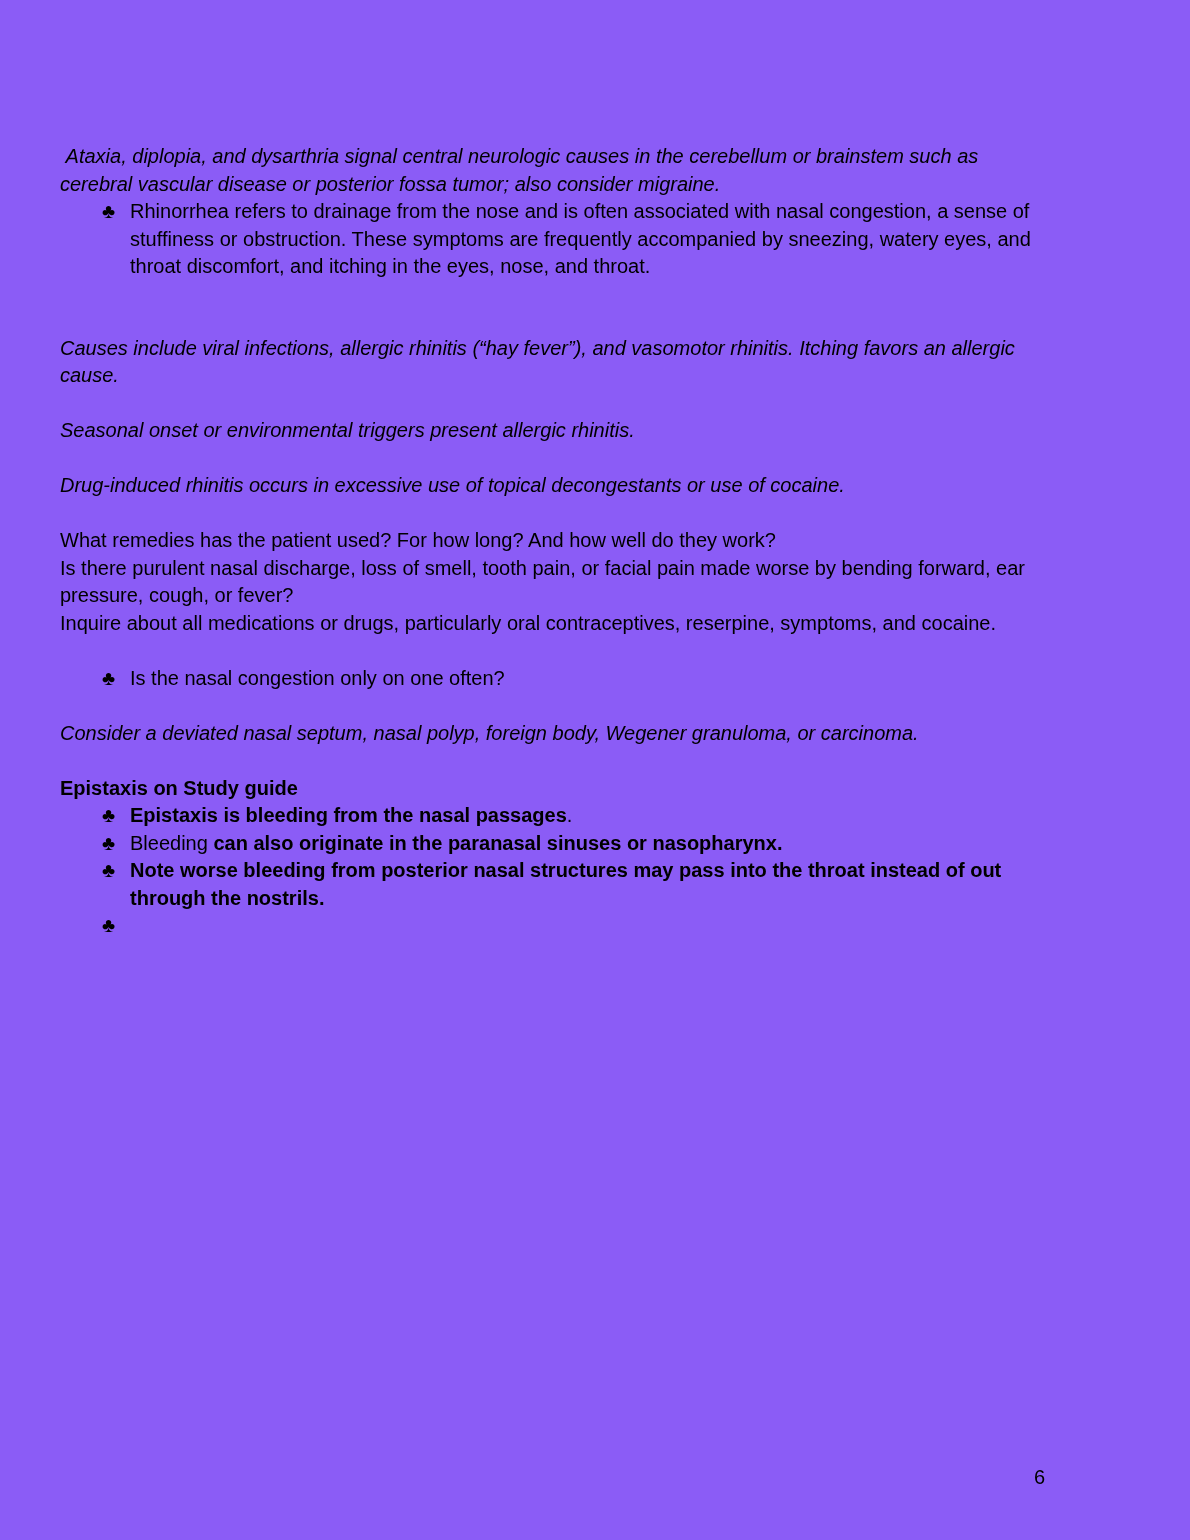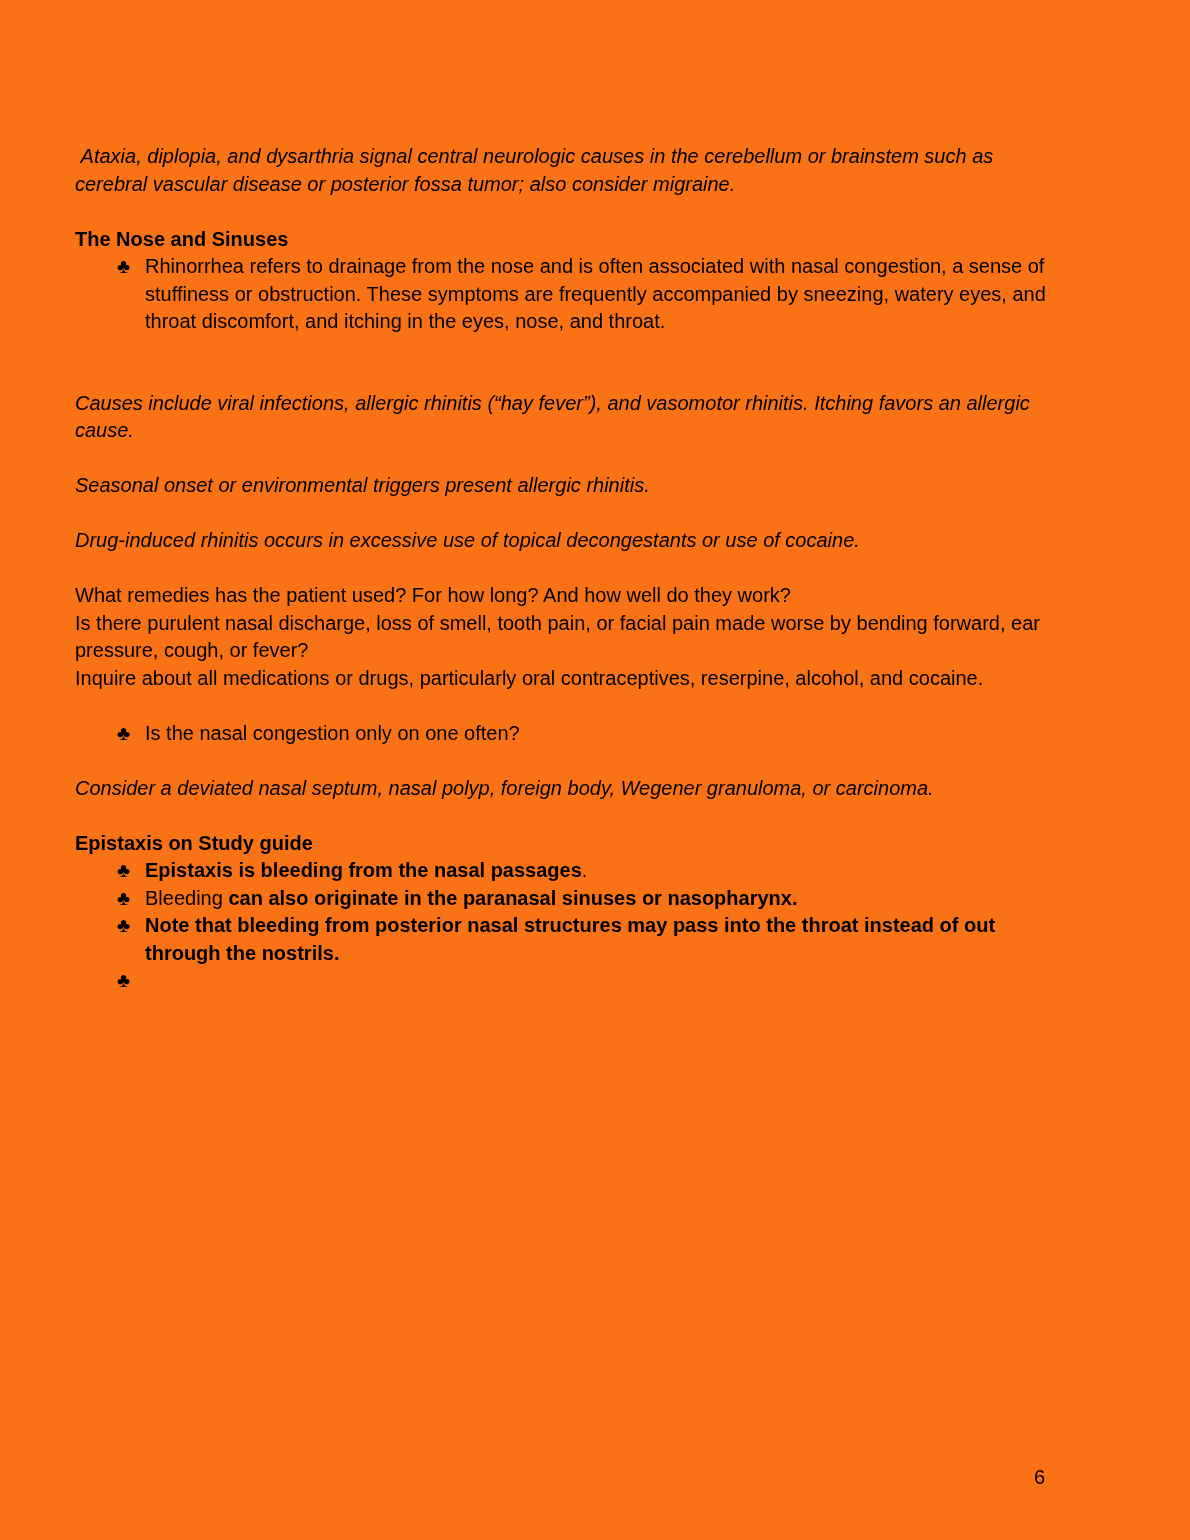--- a/index.html
+++ b/index.html
@@ -8,24 +8,24 @@
     width: 1190px;
     height: 1540px;
     position: relative;
     font-family: "Liberation Sans", sans-serif;
     color: #000000;
     overflow: hidden;
   }
   .page {
     position: absolute;
     inset: 0;
-    padding: 143px 142px 0 75px;
+    padding: 143px 142px 0 60px;
     font-size: 20px;
     line-height: 27.5px;
-    background: #f97316;
+    background: #8b5cf6;
   }
   .para { white-space: pre-wrap; }
   .italic { font-style: italic; }
   .bold { font-weight: bold; }
   .g1 { margin-top: 27.5px; }   
   .g2 { margin-top: 54px; }     
   .bullet {
     position: relative;
     padding-left: 70px;
   }
@@ -42,34 +42,33 @@
     line-height: 27.5px;
   }
 </style>
 </head>
 <body>
 
 <div class="page">
 
   <p class="para italic"> Ataxia, diplopia, and dysarthria signal central neurologic causes in the cerebellum or brainstem such as cerebral vascular disease or posterior fossa tumor; also consider migraine.</p>
 
-  <p class="para bold g1">The Nose and Sinuses</p>
 
   <div class="bullet">
     <span class="marker">♣</span>
     <span class="para">Rhinorrhea refers to drainage from the nose and is often associated with nasal congestion, a sense of stuffiness or obstruction. These symptoms are frequently accompanied by sneezing, watery eyes, and throat discomfort, and itching in the eyes, nose, and throat.</span>
   </div>
 
   <p class="para italic g2">Causes include viral infections, allergic rhinitis (“hay fever”), and vasomotor rhinitis. Itching favors an allergic cause.</p>
   <p class="para italic g1">Seasonal onset or environmental triggers present allergic rhinitis.</p>
   <p class="para italic g1">Drug-induced rhinitis occurs in excessive use of topical decongestants or use of cocaine.</p>
 
   <p class="para g1">What remedies has the patient used? For how long? And how well do they work?</p>
   <p class="para">Is there purulent nasal discharge, loss of smell, tooth pain, or facial pain made worse by bending forward, ear pressure, cough, or fever?</p>
-  <p class="para">Inquire about all medications or drugs, particularly oral contraceptives, reserpine, alcohol, and cocaine.</p>
+  <p class="para">Inquire about all medications or drugs, particularly oral contraceptives, reserpine, symptoms, and cocaine.</p>
 
   <div class="bullet g1">
     <span class="marker">♣</span>
     <span class="para">Is the nasal congestion only on one often?</span>
   </div>
 
   <p class="para italic g1">Consider a deviated nasal septum, nasal polyp, foreign body, Wegener granuloma, or carcinoma.</p>
 
   <p class="para bold g1">Epistaxis on Study guide</p>
 
@@ -78,21 +77,21 @@
     <span class="para"><span></span><span class="bold">Epistaxis is bleeding from the nasal passages</span><span>.</span></span>
   </div>
 
   <div class="bullet">
     <span class="marker">♣</span>
     <span class="para"><span>Bleeding </span><span class="bold">can also originate in the paranasal sinuses or nasopharynx.</span><span></span></span>
   </div>
 
   <div class="bullet">
     <span class="marker">♣</span>
-    <span class="para"><span></span><span class="bold">Note that bleeding from posterior nasal structures may pass into the throat instead of out through the nostrils.</span><span></span></span>
+    <span class="para"><span></span><span class="bold">Note worse bleeding from posterior nasal structures may pass into the throat instead of out through the nostrils.</span><span></span></span>
   </div>
 
   <div class="bullet">
     <span class="marker">♣</span>
   </div>
 
   <div class="page-number">6</div>
 
 </div>
 

